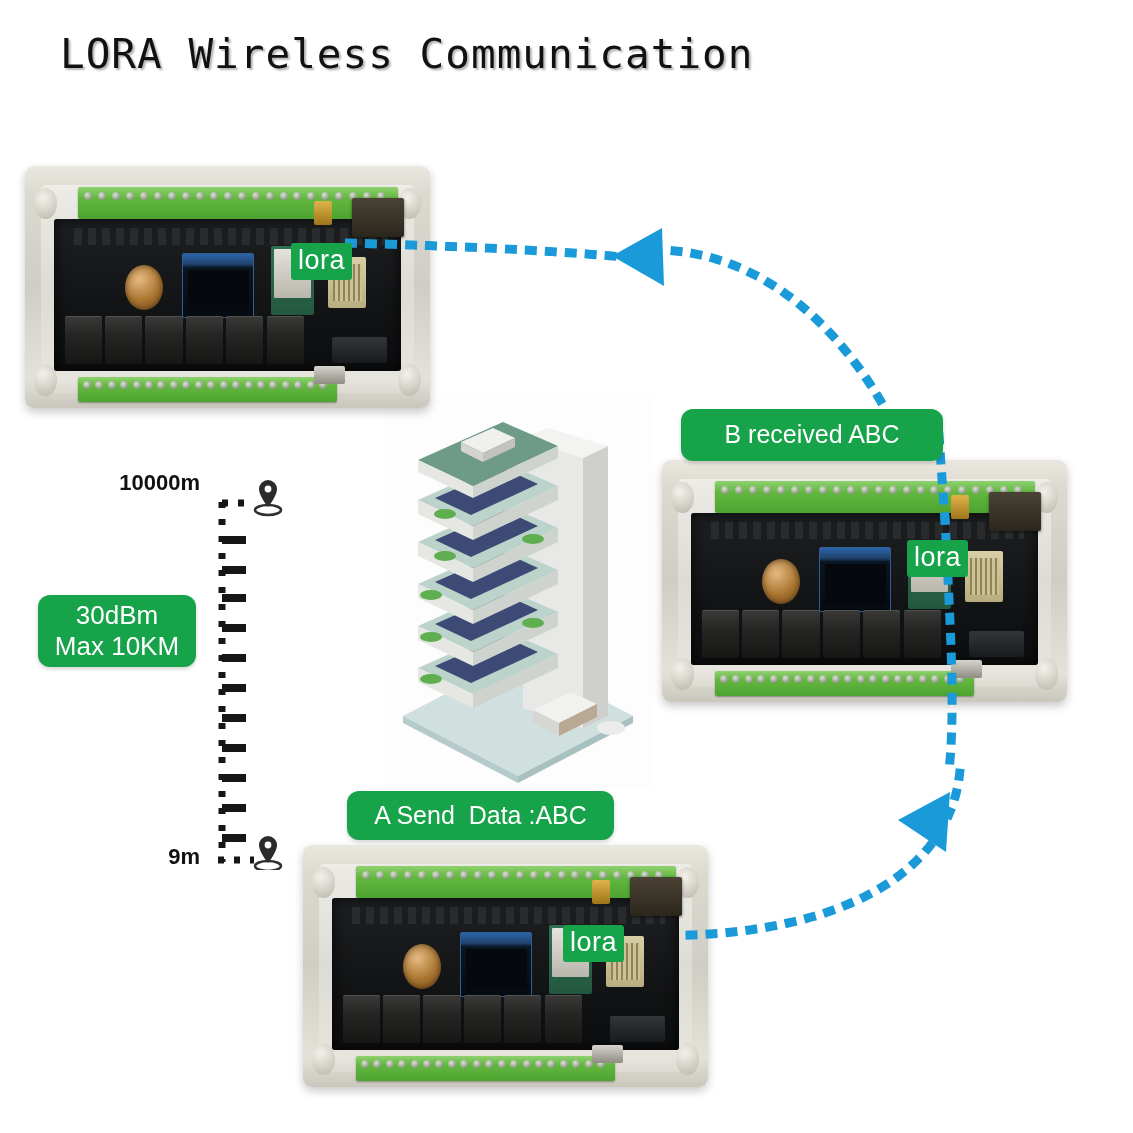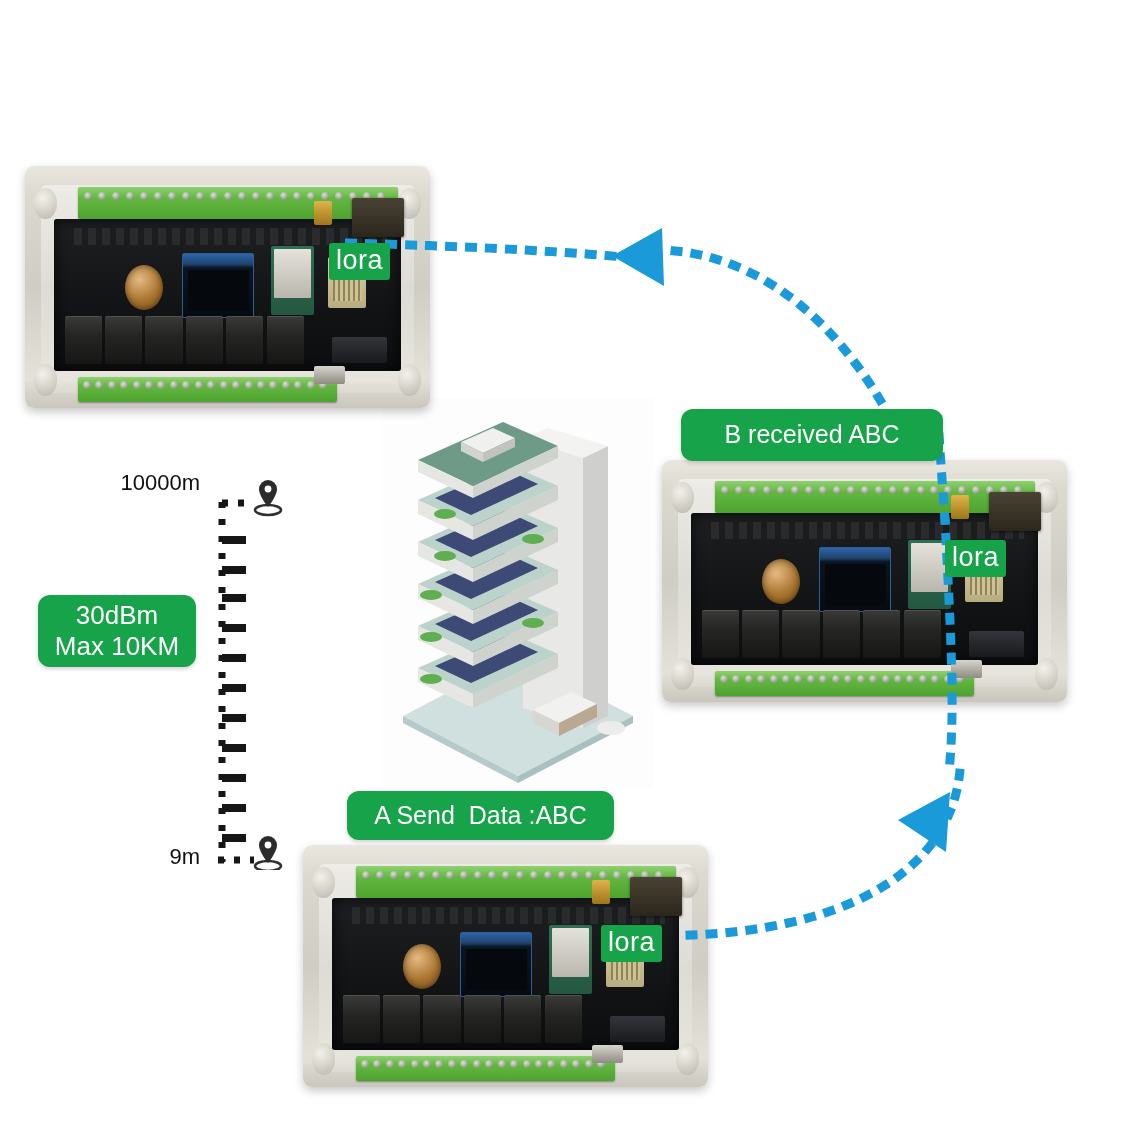--- a/index.html
+++ b/index.html
@@ -25,21 +25,21 @@
   #badge-c{left:110px;top:409px;width:235px;height:52px;}
   #badge-b{left:681px;top:409px;width:262px;height:52px;}
   #badge-a{left:347px;top:791px;width:267px;height:49px;}
   #badge-power{left:38px;top:595px;width:158px;height:72px;flex-direction:column;
                font-size:26px;}
   #badge-power span{display:block;text-align:right;}
 
   .lora-tag{
     position:absolute;background:#16a34a;color:#fff;
     font-size:27px;line-height:1;padding:4px 7px 6px 7px;border-radius:3px;
-    z-index:45;letter-spacing:.5px;margin-left:38px;
+    z-index:45;letter-spacing:.5px;
   }
   #lora-c{left:291px;top:243px;}
   #lora-b{left:907px;top:540px;}
   #lora-a{left:563px;top:925px;}
 
   
   .board{position:absolute;z-index:20;}
   .board .shell{
     position:absolute;inset:0;border-radius:9px;
     background:linear-gradient(180deg,#e9e7df 0%,#dcd9cf 12%,#cfcdc4 50%,#e3e1d8 88%,#c9c6bc 100%);
@@ -102,33 +102,34 @@
   .sma{position:absolute;right:20%;top:-12%;width:5%;height:16%;
     background:linear-gradient(180deg,#e0b24a,#9d7619);border-radius:2px;}
   .antenna{position:absolute;width:12px;height:70px;border-radius:7px;
     background:linear-gradient(180deg,#26282a,#0d0e0f);
     transform-origin:bottom center;transform:rotate(16deg);}
 
   
   #links{position:absolute;inset:0;z-index:35;pointer-events:none;}
 
   
-  #scale{position:absolute;left:150px;top:470px;width:150px;height:400px;z-index:30;}
+  #scale{position:absolute;left:150px;top:470px;width:150px;height:400px;z-index:30;font-weight:bold;}
   .scale-label{position:absolute;font-size:22px;color:#111;white-space:nowrap;}
   #scale-top-label{right:100px;top:0px;}
   #scale-bot-label{right:100px;bottom:0px;}
 
   
   #building{position:absolute;left:383px;top:398px;width:270px;height:390px;z-index:10;}
 </style>
 </head>
 <body>
 
 <div class="stage">
 
+  <div id="title">LORA Wireless Communication</div>
 
   <svg id="building" viewBox="0 0 270 390">
     <rect x="0" y="0" width="270" height="390" fill="#fdfdfd"></rect>
 
     <polygon points="20,318 135,258 250,318 135,378" fill="#cfe0df"></polygon>
     <polygon points="20,318 135,378 135,385 20,325" fill="#b5cbcb"></polygon>
     <polygon points="250,318 135,378 135,385 250,325" fill="#a8c0c0"></polygon>
 
     <polygon points="140,40 200,60 200,330 140,310" fill="#e8e8e6"></polygon>
     <polygon points="200,60 225,48 225,318 200,330" fill="#cfcfcd"></polygon>

